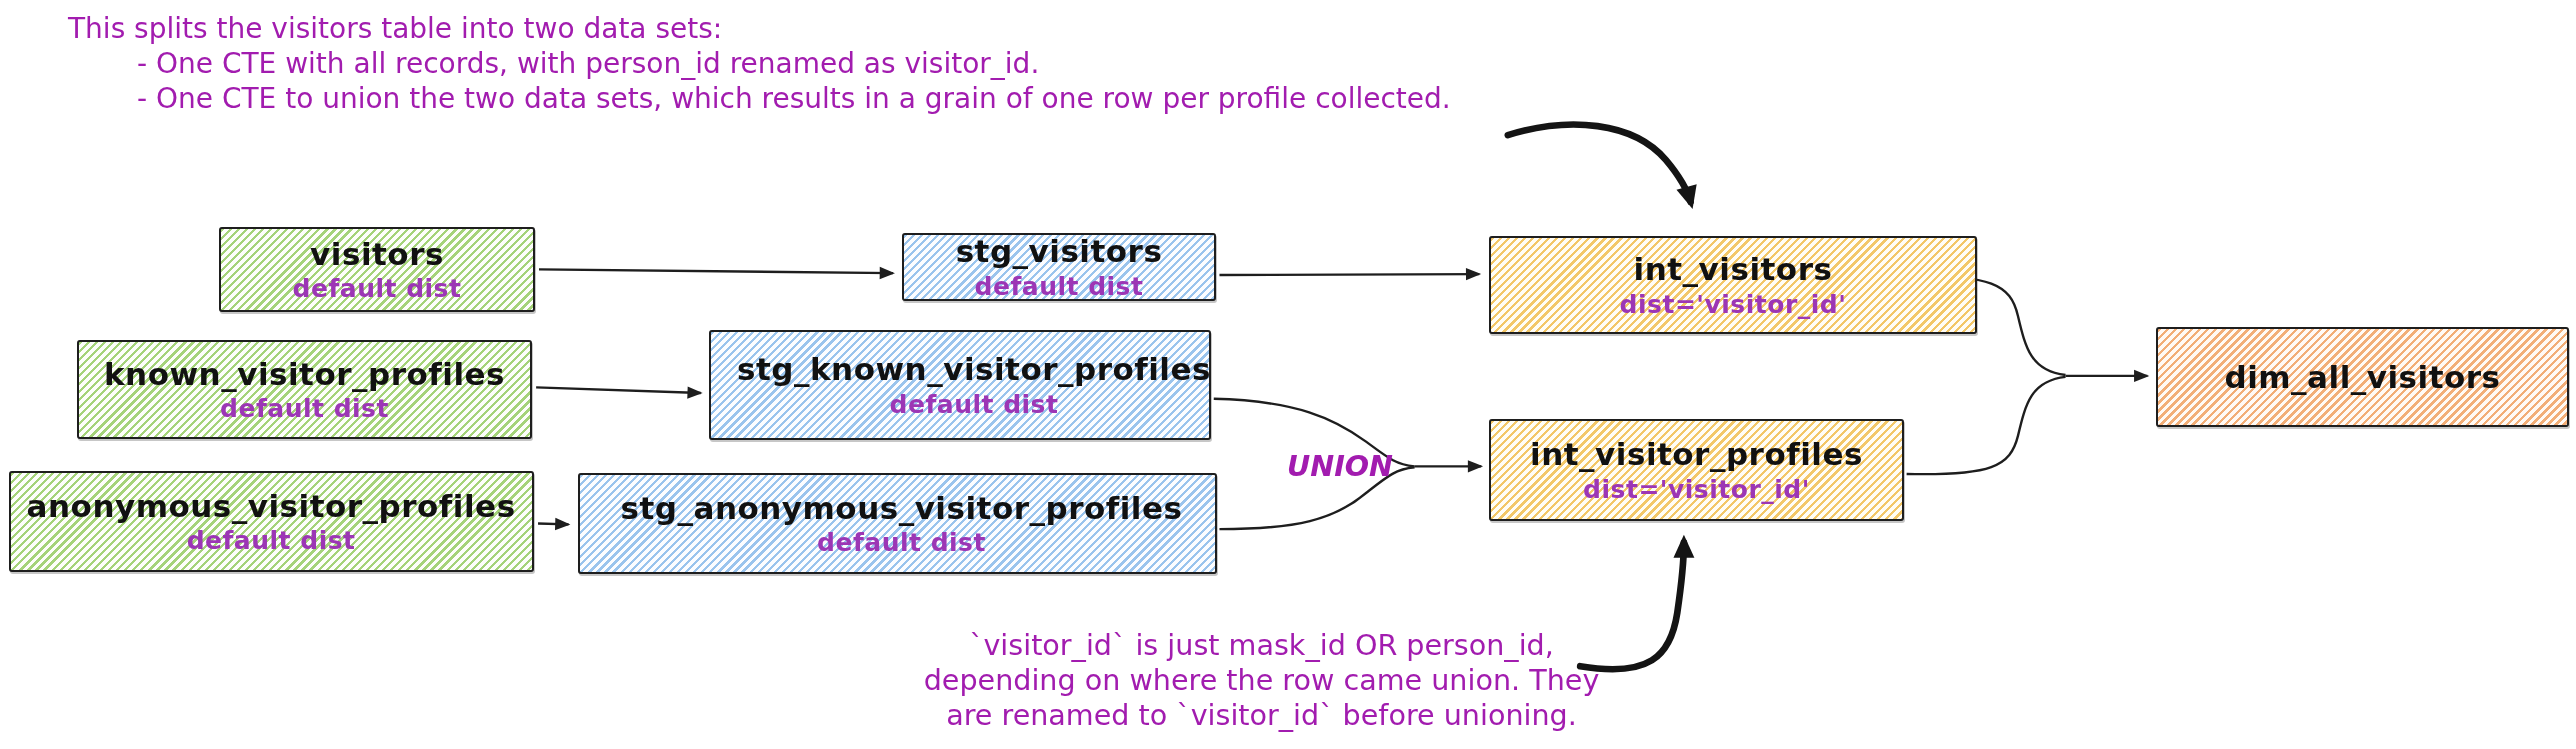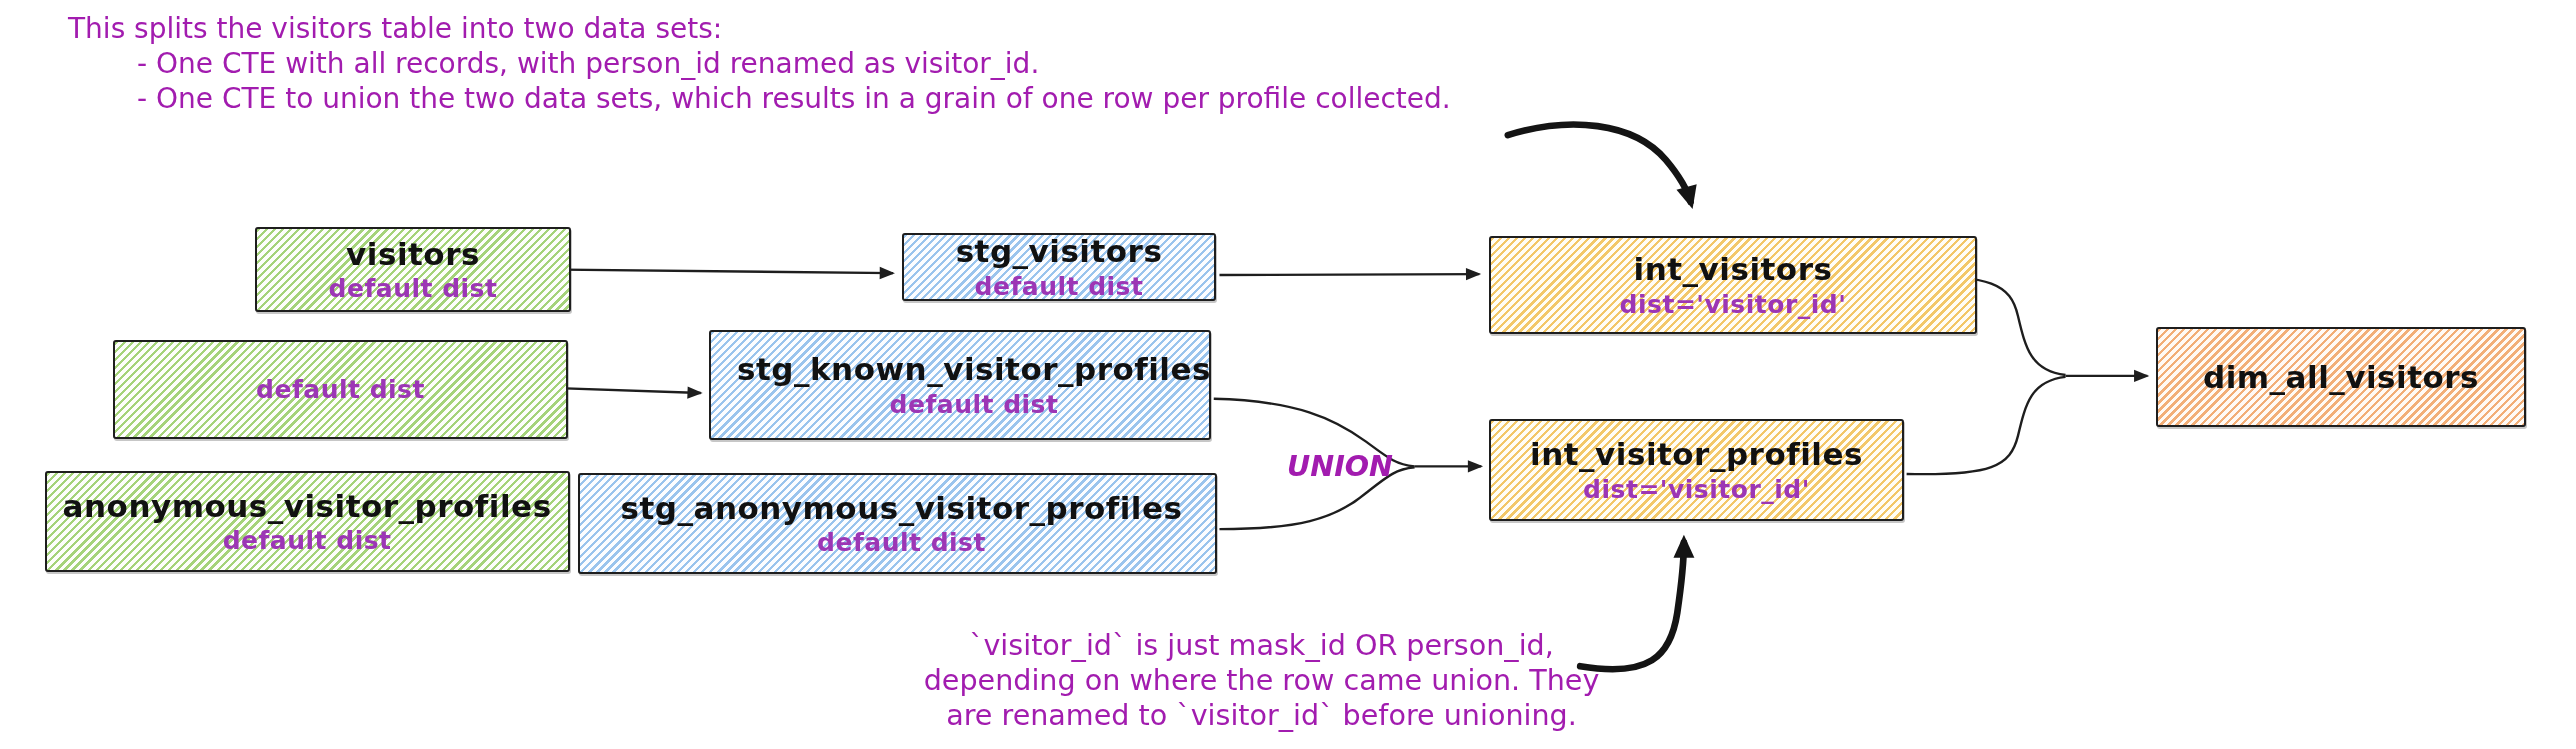--- a/index.html
+++ b/index.html
@@ -15,37 +15,37 @@
 
   
   .node{position:absolute;box-sizing:border-box;border:2.4px solid #1e1e1e;border-radius:2.9px;
         display:flex;flex-direction:column;align-items:center;justify-content:center;gap:2.9px;
         box-shadow:1px 1.9px 0 rgba(30,30,30,.25);}
   .node-title{font-size:31px;font-weight:600;color:#111111;letter-spacing:0.5px;white-space:nowrap;}
   .node-subtitle{font-size:25px;font-weight:600;color:#9c36b5;letter-spacing:0.5px;white-space:nowrap;}
   .node-subtitle:empty{display:none;}
 
   .hatch-green{background-color:#fdfefb;
-    background-image:repeating-linear-gradient(135deg,#a5d37a 0 2.3px,transparent 2.3px 5.7px);margin-left:36px;}
+    background-image:repeating-linear-gradient(135deg,#a5d37a 0 2.3px,transparent 2.3px 5.7px);}
   .hatch-blue{background-color:#fcfdff;
     background-image:repeating-linear-gradient(135deg,#9ac4ed 0 2.3px,transparent 2.3px 5.7px);}
   .hatch-yellow{background-color:#fffdf6;
     background-image:repeating-linear-gradient(135deg,#f3c768 0 2.3px,transparent 2.3px 5.7px);}
   .hatch-orange{background-color:#fffaf5;
     background-image:repeating-linear-gradient(135deg,#f2ae77 0 2.5px,transparent 2.5px 5.7px);}
 
   #node-visitors{left:219px;top:227px;width:316px;height:85px;}
   #node-stg-visitors{left:902px;top:233px;width:314px;height:68px;}
   #node-int-visitors{left:1489px;top:236px;width:488px;height:98px;}
   #node-known-visitor-profiles{left:77px;top:340px;width:455px;height:99px;}
   #node-stg-known-visitor-profiles{left:709px;top:330px;width:502px;height:110px;padding-left:28px;}
   #node-anonymous-visitor-profiles{left:8.6px;top:471px;width:525px;height:101px;}
   #node-stg-anonymous-visitor-profiles{left:578px;top:473px;width:639px;height:101px;padding-left:8px;}
   #node-int-visitor-profiles{left:1489px;top:419px;width:415px;height:102px;}
-  #node-dim-all-visitors{left:2156px;top:327px;width:370px;height:100px;}
+  #node-dim-all-visitors{left:2156px;top:327px;width:413px;height:100px;}
 
   
   #connector-layer{position:absolute;left:0;top:0;width:2576px;height:749px;pointer-events:none;}
   .edge{fill:none;stroke:#1e1e1e;stroke-width:2.5px;}
   .edge-thick{fill:none;stroke:#141414;stroke-width:7px;stroke-linecap:round;}
 </style>
 </head>
 <body>
 
 <div id="canvas">
@@ -92,20 +92,21 @@
     <div class="node-title">stg_visitors</div>
     <div class="node-subtitle">default dist</div>
   </div>
 
   <div class="node hatch-yellow" id="node-int-visitors">
     <div class="node-title">int_visitors</div>
     <div class="node-subtitle">dist='visitor_id'</div>
   </div>
 
   <div class="node hatch-green" id="node-known-visitor-profiles">
+    <div class="node-title">known_visitor_profiles</div>
     <div class="node-subtitle">default dist</div>
   </div>
 
   <div class="node hatch-blue" id="node-stg-known-visitor-profiles">
     <div class="node-title">stg_known_visitor_profiles</div>
     <div class="node-subtitle">default dist</div>
   </div>
 
   <div class="node hatch-green" id="node-anonymous-visitor-profiles">
     <div class="node-title">anonymous_visitor_profiles</div>

